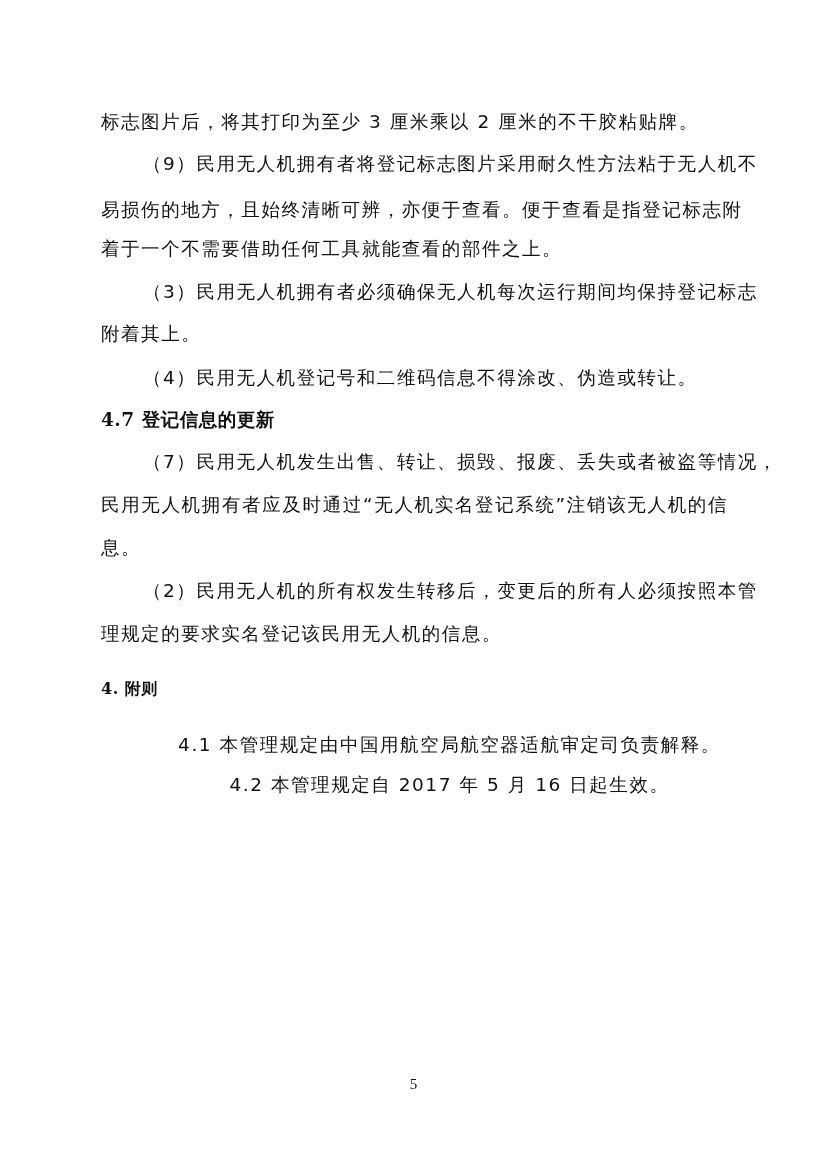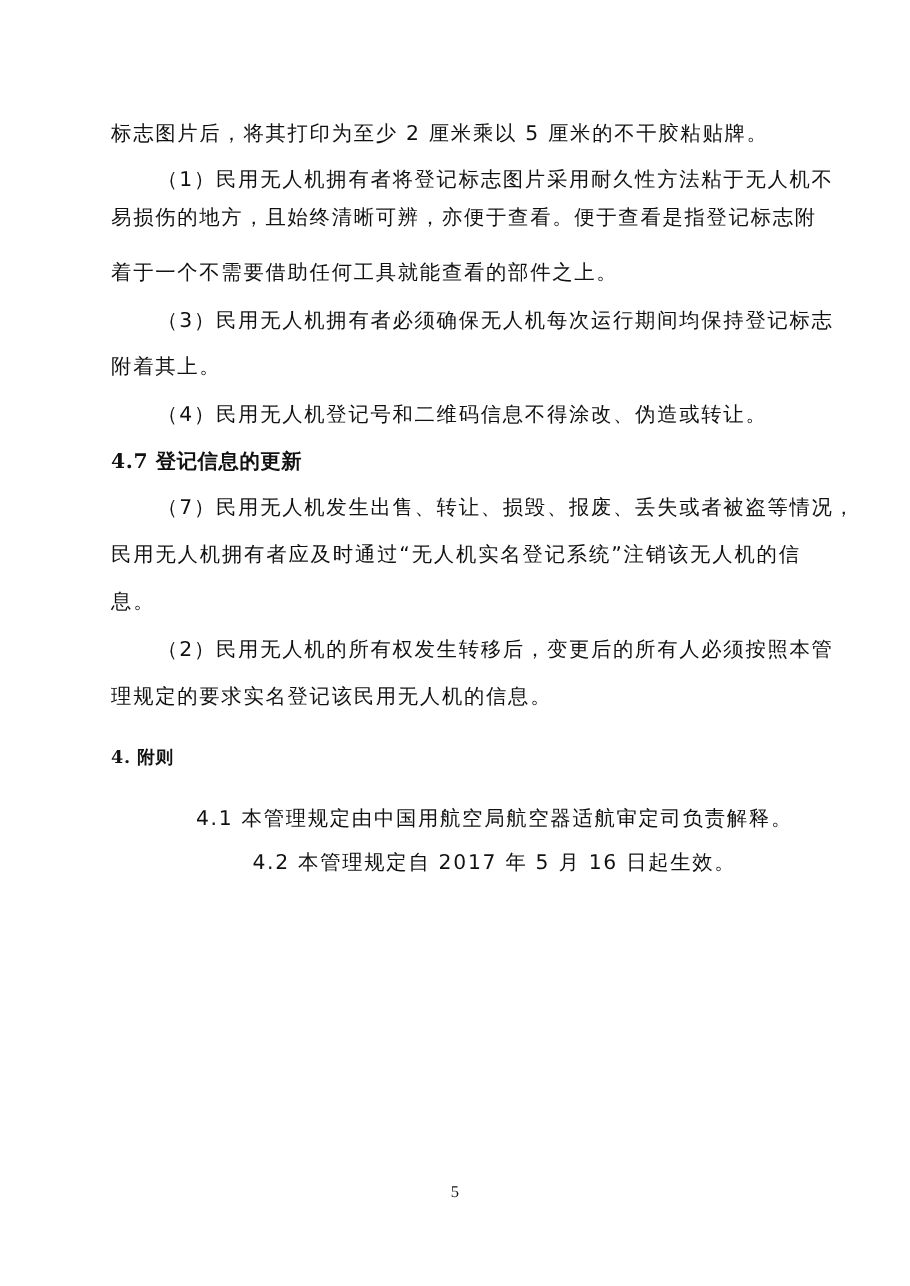--- a/index.html
+++ b/index.html
@@ -12,23 +12,23 @@
   .ind2 { left: 136px; text-align: center; }
   .heading { font-weight: bold; font-family: "DejaVu Serif", "Liberation Serif", serif; letter-spacing: 0.5px; }
   .h1 { font-size: 16px; }
   .pnum { position: absolute; left: 0; width: 827px; text-align: center; top: 1076px;
           font-family: "Liberation Serif", serif; font-size: 15px; }
 </style>
 </head>
 <body>
 
 <div>
-  <div class="line" style="top:110px">标志图片后，将其打印为至少 2 厘米乘以 5 厘米的不干胶粘贴牌。</div>
-  <div class="line ind just" style="top:152px">（1）民用无人机拥有者将登记标志图片采用耐久性方法粘于无人机不</div>
-  <div class="line just" style="top:187px">易损伤的地方，且始终清晰可辨，亦便于查看。便于查看是指登记标志附</div>
+  <div class="line" style="top:110px">标志图片后，将其打印为至少 3 厘米乘以 2 厘米的不干胶粘贴牌。</div>
+  <div class="line ind just" style="top:152px">（9）民用无人机拥有者将登记标志图片采用耐久性方法粘于无人机不</div>
+  <div class="line just" style="top:198px">易损伤的地方，且始终清晰可辨，亦便于查看。便于查看是指登记标志附</div>
   <div class="line" style="top:237px">着于一个不需要借助任何工具就能查看的部件之上。</div>
   <div class="line ind just" style="top:280px">（3）民用无人机拥有者必须确保无人机每次运行期间均保持登记标志</div>
   <div class="line" style="top:322px">附着其上。</div>
   <div class="line ind" style="top:366px">（4）民用无人机登记号和二维码信息不得涂改、伪造或转让。</div>
   <div class="line heading" style="top:408px">4.7 登记信息的更新</div>
   <div class="line ind just" style="top:450px">（7）民用无人机发生出售、转让、损毁、报废、丢失或者被盗等情况，</div>
   <div class="line just" style="top:493px">民用无人机拥有者应及时通过“无人机实名登记系统”注销该无人机的信</div>
   <div class="line" style="top:536px">息。</div>
   <div class="line ind just" style="top:579px">（2）民用无人机的所有权发生转移后，变更后的所有人必须按照本管</div>
   <div class="line" style="top:622px">理规定的要求实名登记该民用无人机的信息。</div>

